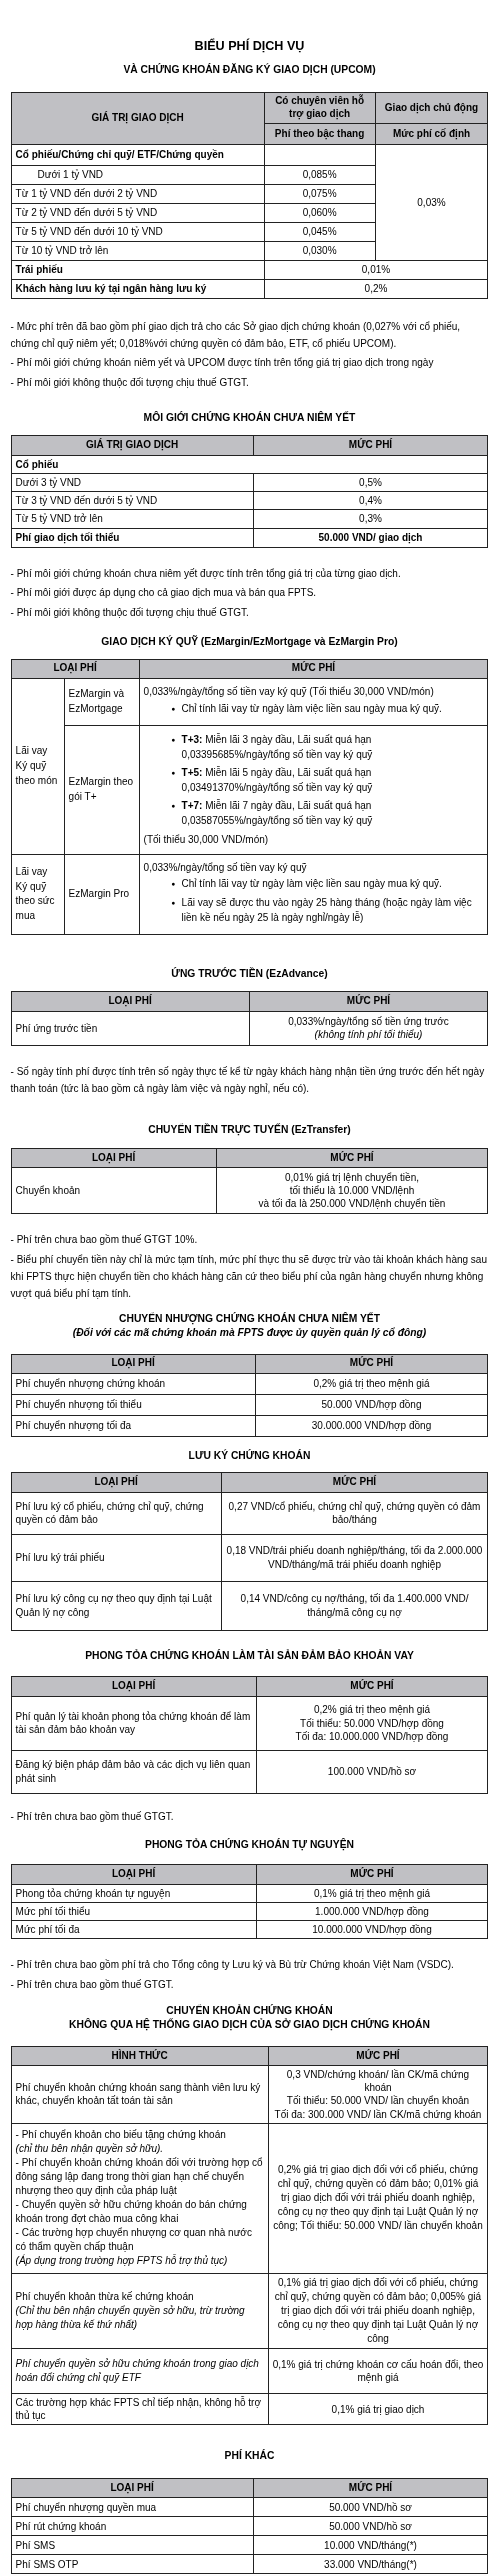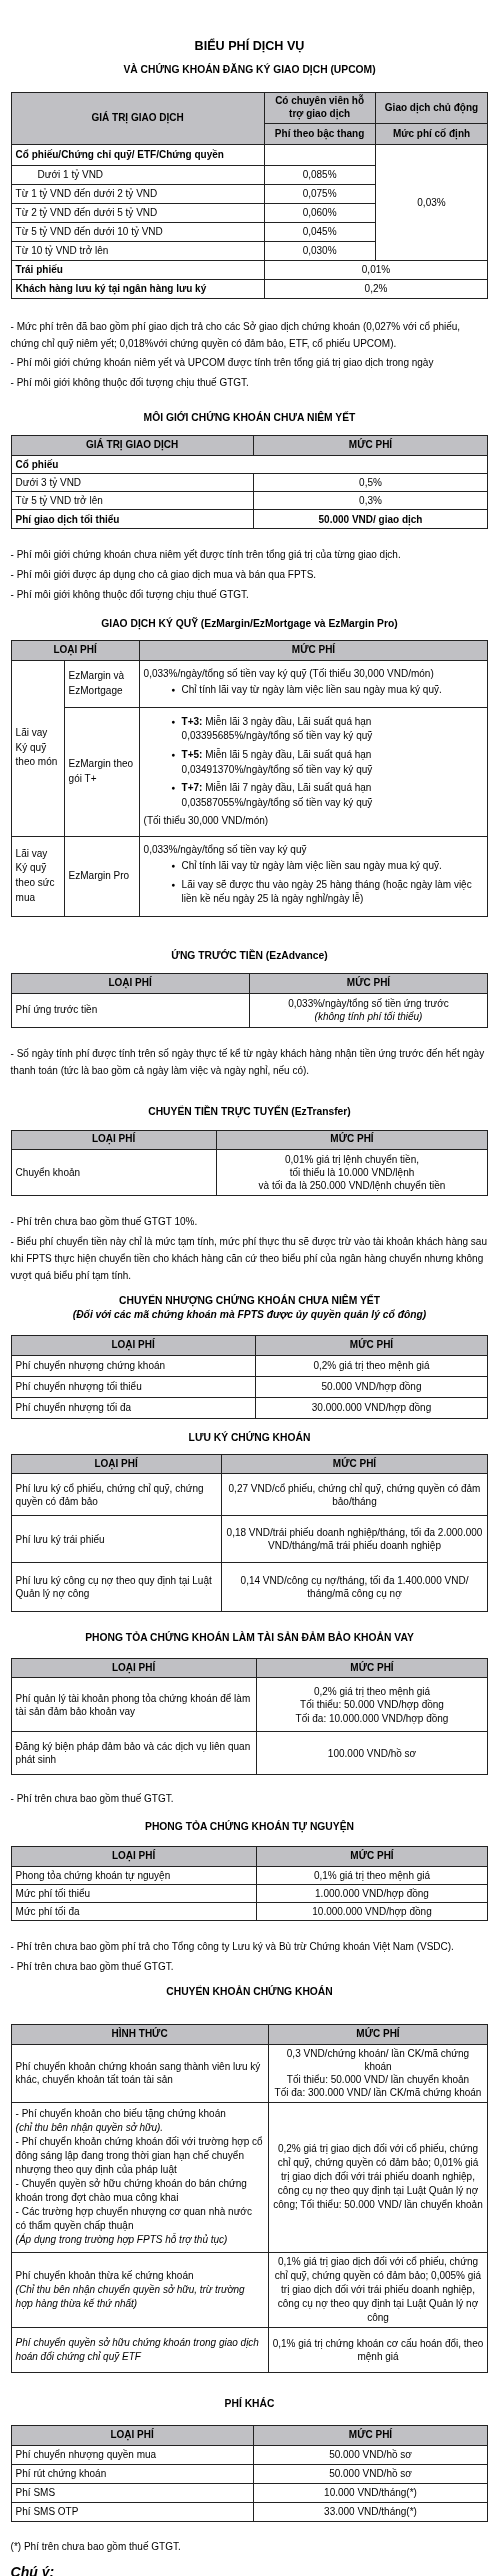--- a/index.html
+++ b/index.html
@@ -116,20 +116,24 @@
   </thead>
   <tbody>
     <tr>
       <td colspan="2" class="lbl b" style="height:12.6px;">Cổ phiếu</td>
     </tr>
     <tr>
       <td class="lbl" style="height:13.2px;">Dưới 3 tỷ VND</td>
       <td class="fee-val">0,5%</td>
     </tr>
     <tr>
+      <td class="lbl" style="height:13.2px;">Từ 3 tỷ VND đến dưới 5 tỷ VND</td>
+      <td class="fee-val">0,4%</td>
+    </tr>
+    <tr>
       <td class="lbl" style="height:13.2px;">Từ 5 tỷ VND trở lên</td>
       <td class="fee-val">0,3%</td>
     </tr>
     <tr>
       <td class="lbl b" style="height:14px;">Phí giao dịch tối thiểu</td>
       <td class="fee-val b">50.000 VND/ giao dịch</td>
     </tr>
   </tbody>
 </table>
 
@@ -382,23 +386,24 @@
   </tbody>
 </table>
 
 <div class="notes" style="margin-top:17px;">
   <p class="note">- Phí trên chưa bao gồm phí trả cho Tổng công ty Lưu ký và Bù trừ Chứng khoán Việt Nam (VSDC).</p>
   <p class="note">- Phí trên chưa bao gồm thuế GTGT.</p>
 </div>
 
 <div class="sec" style="margin-top:10.6px;">
   <div>CHUYỂN KHOẢN CHỨNG KHOÁN</div>
-</div>
-
-<table class="fee" style="margin-top:25px;">
+  <div>KHÔNG QUA HỆ THỐNG GIAO DỊCH CỦA SỞ GIAO DỊCH CHỨNG KHOÁN</div>
+</div>
+
+<table class="fee" style="margin-top:14px;">
   <colgroup>
       <col style="width:257px">
       <col>
     </colgroup>
   <thead>
     <tr>
       <th style="height:13.2px;">HÌNH THỨC</th>
       <th>MỨC PHÍ</th>
     </tr>
   </thead>
@@ -426,20 +431,24 @@
       <td class="lbl" style="padding:4.6px 4px;line-height:14px;">
         <div>Phí chuyển khoản thừa kế chứng khoán</div>
         <div class="it">(Chỉ thu bên nhận chuyển quyền sở hữu, trừ trường hợp hàng thừa kế thứ nhất)</div>
       </td>
       <td class="fee-val" style="line-height:14px;">0,1% giá trị giao dịch đối với cổ phiếu, chứng chỉ quỹ, chứng quyền có đảm bảo; 0,005% giá trị giao dịch đối với trái phiếu doanh nghiệp, công cụ nợ theo quy định tại Luật Quản lý nợ công</td>
     </tr>
     <tr>
       <td class="lbl it" style="height:40px;line-height:14px;">Phí chuyển quyền sở hữu chứng khoán trong giao dịch hoán đổi chứng chỉ quỹ ETF</td>
       <td class="fee-val">0,1% giá trị chứng khoán cơ cấu hoán đổi, theo mệnh giá</td>
     </tr>
+    <tr>
+      <td class="lbl" style="height:26.5px;">Các trường hợp khác FPTS chỉ tiếp nhận, không hỗ trợ thủ tục</td>
+      <td class="fee-val">0,1% giá trị giao dịch</td>
+    </tr>
   </tbody>
 </table>
 
 <div class="sec" style="margin-top:24px;">PHÍ KHÁC</div>
 
 <table class="fee" style="margin-top:14.6px;">
   <colgroup>
       <col style="width:242px">
       <col>
     </colgroup>

